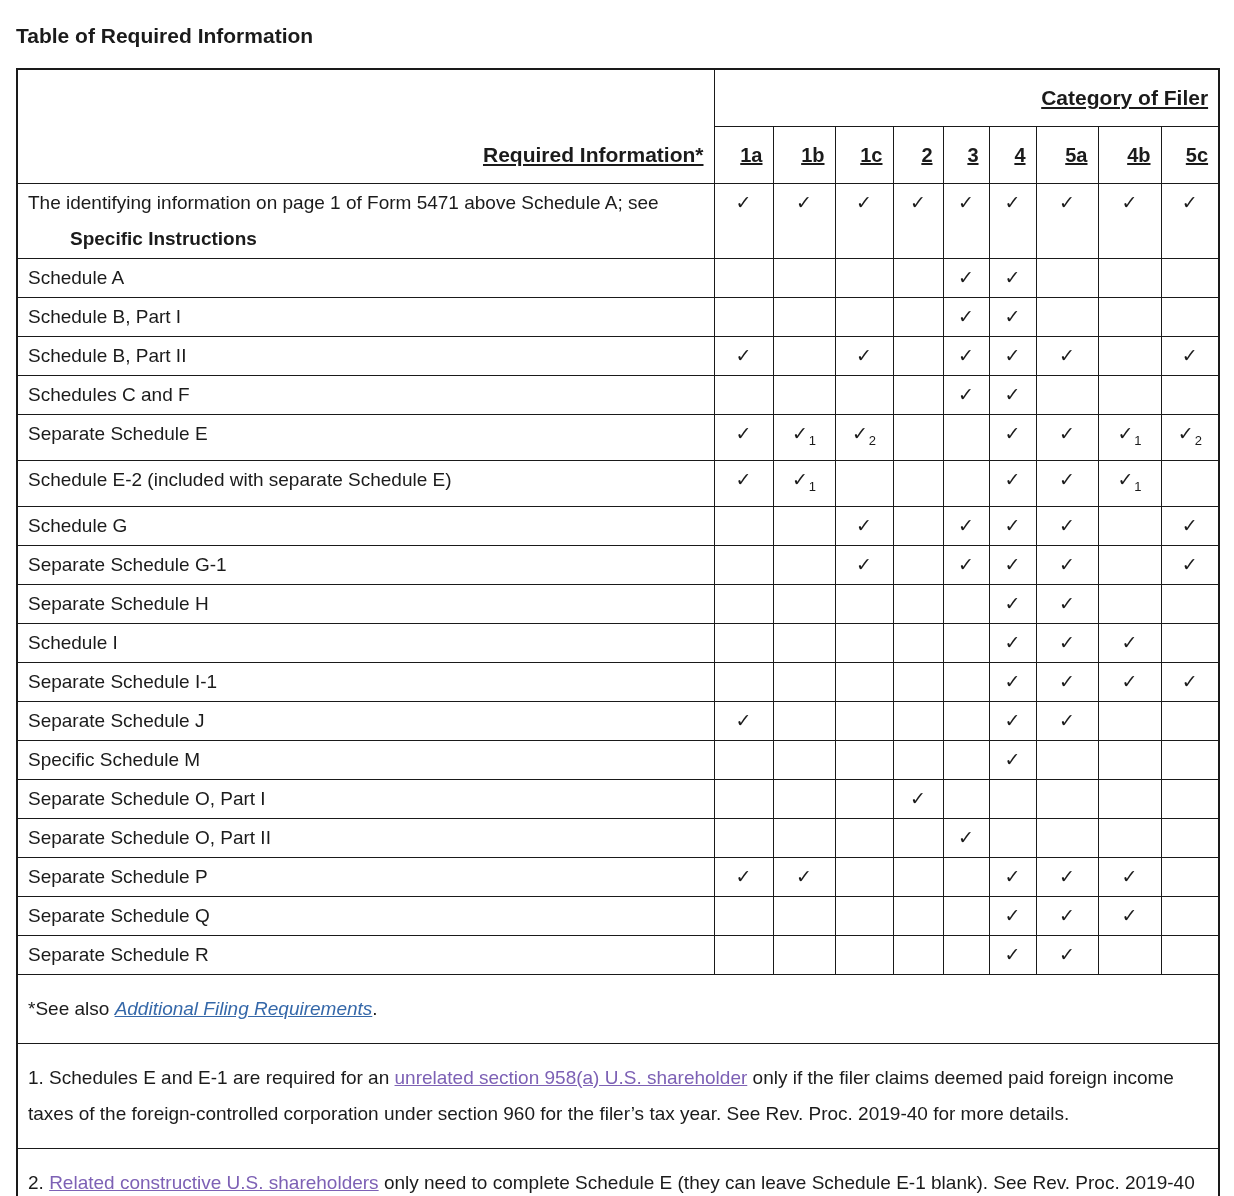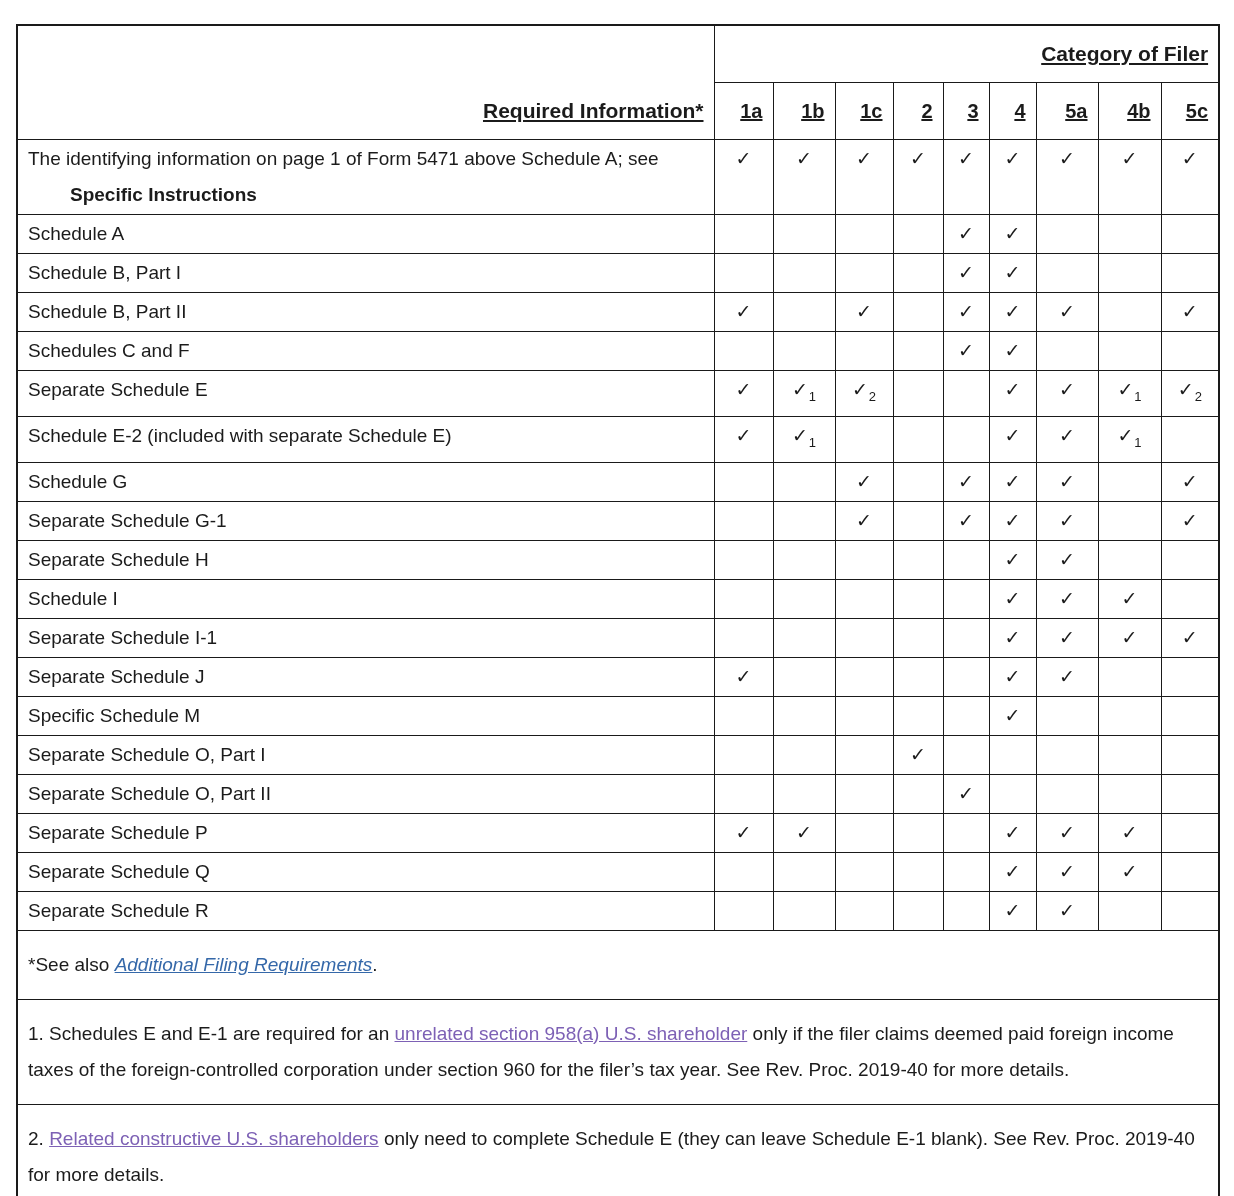--- a/index.html
+++ b/index.html
@@ -39,20 +39,21 @@
   b{font-weight:700;margin-left:42px;}
   td.footnote{padding:16px 10px;}
   a{text-decoration:underline;cursor:pointer;}
   a.blue{color:var(--link-blue);font-style:italic;}
   a.purple{color:var(--link-purple);}
 </style>
 </head>
 <body>
 
 <div class="page">
+  <h1 class="title">Table of Required Information</h1>
 
   <table>
     <colgroup>
       <col style="width:697px">
       <col style="width:59px">
       <col style="width:62px">
       <col style="width:58px">
       <col style="width:50px">
       <col style="width:46px">
       <col style="width:47px">

